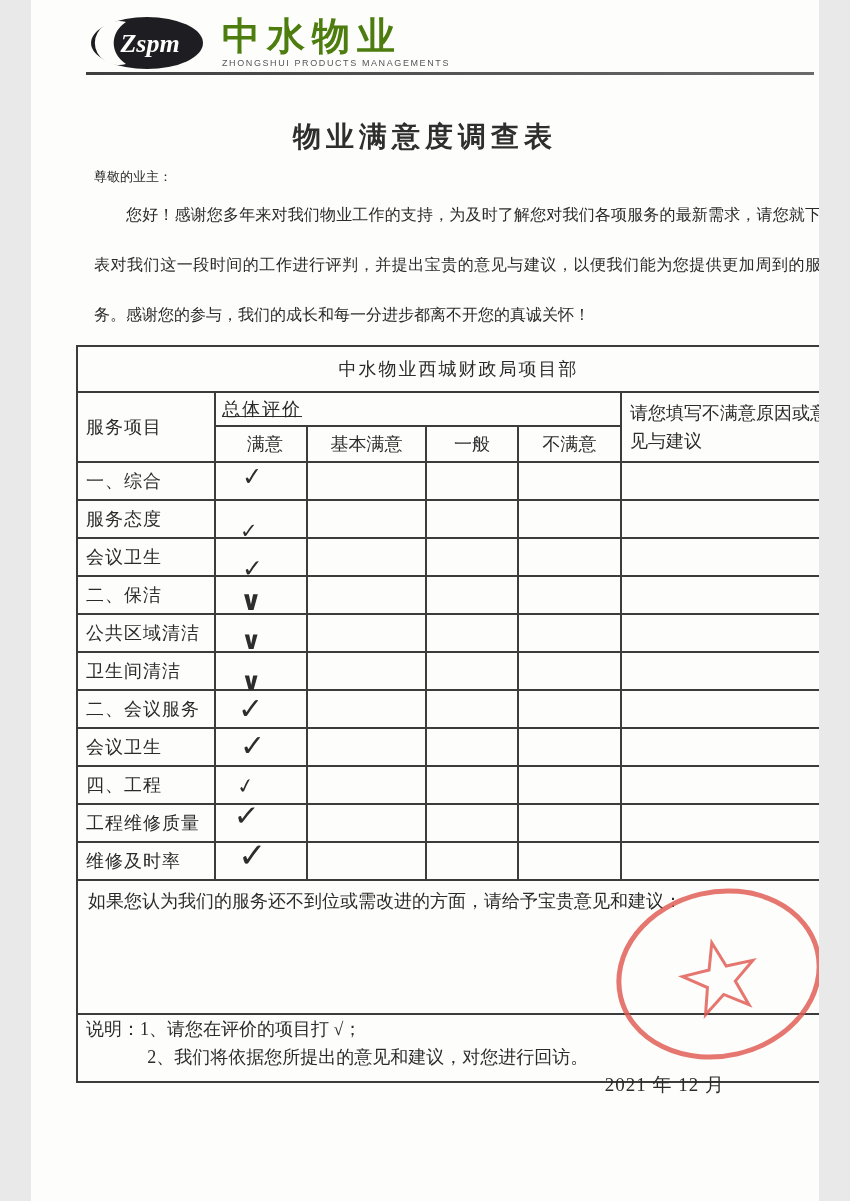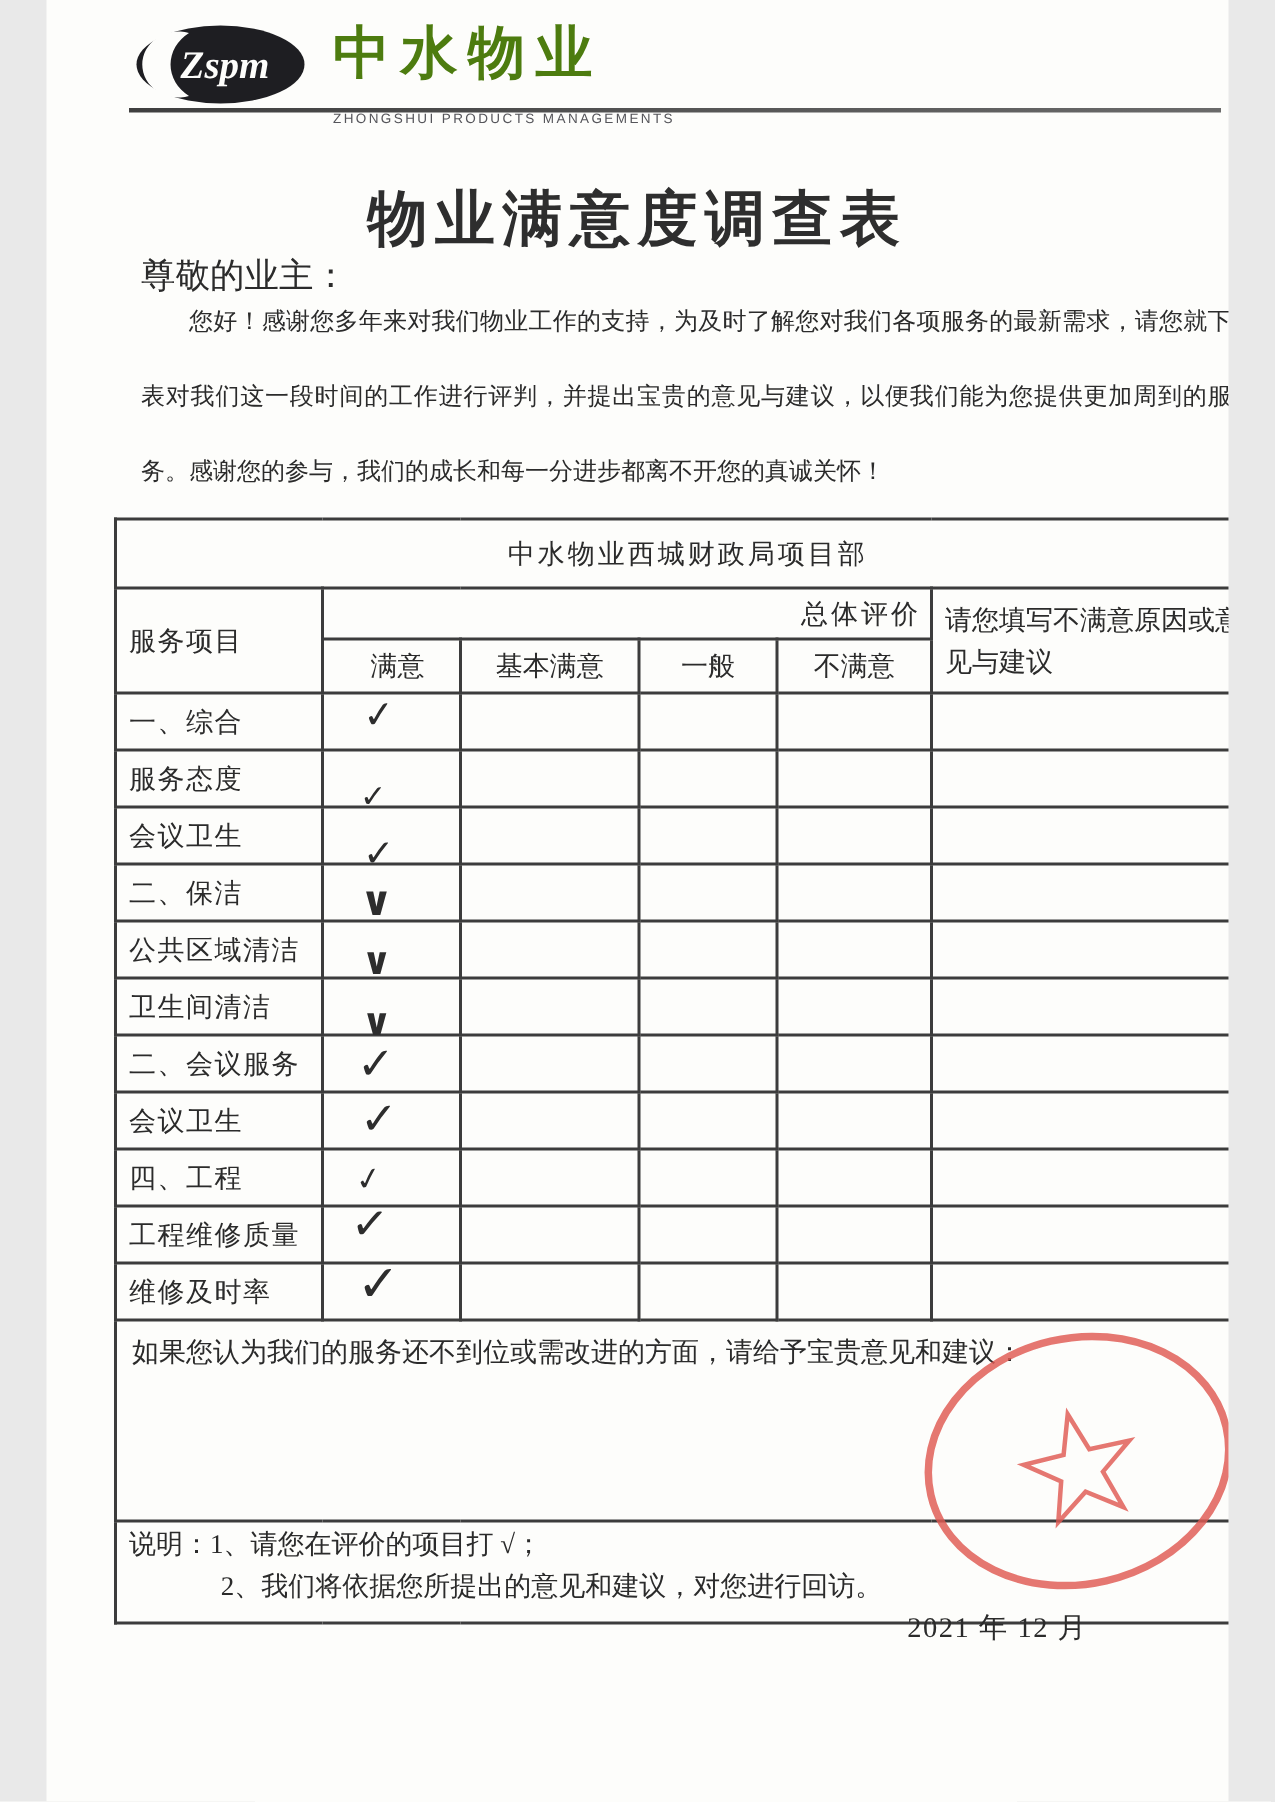--- a/index.html
+++ b/index.html
@@ -9,41 +9,41 @@
     background:#fdfdfb; overflow:hidden;
     font-family:"Liberation Serif", serif; color:#2b2b2b;
   }
 
   
   .logo-row { position:absolute; top:14px; left:57px; display:flex; align-items:flex-start; }
   .logo-oval { width:118px; height:58px; }
   .brand { margin-left:16px; margin-top:2px; }
   .brand-name { font-size:38px; font-weight:bold; letter-spacing:7px; color:#4d7c0f;
                 font-family:"Liberation Sans", sans-serif; line-height:40px; }
-  .brand-sub { font-size:9px; letter-spacing:1.6px; color:#55555a; margin-top:18px;
+  .brand-sub { font-size:9px; letter-spacing:1.6px; color:#55555a; margin-top:2px;
                font-family:"Liberation Sans", sans-serif; }
   .header-rule { position:absolute; top:72px; left:55px; width:728px; height:3px;
                  background:linear-gradient(to right,#3f3f3f,#6a6a6a); }
 
   
   .doc-title { position:absolute; top:118px; left:0; width:100%; text-align:center;
-               font-size:40px; font-weight:bold; letter-spacing:5px; color:#2e2e2e; }
-  .salutation { position:absolute; top:168px; left:63px; font-size:23px; }
+               font-size:28px; font-weight:bold; letter-spacing:5px; color:#2e2e2e; }
+  .salutation { position:absolute; top:168px; left:63px; font-size:13px; }
   .intro { position:absolute; top:190px; left:63px; width:727px;
            font-size:16px; line-height:50px; text-indent:2em; text-align:justify; }
 
   
   table.survey { position:absolute; top:345px; left:45px; width:763px;
                  border-collapse:collapse; table-layout:fixed; }
   table.survey td, table.survey th {
     border:2px solid #3c3c3c; font-weight:normal; font-size:18px;
     padding:0 6px; overflow:visible; color:#2b2b2b;
   }
   .t-project  { height:44px; text-align:center; font-size:20px; letter-spacing:2px; }
-  .t-overall  { height:32px; text-align:right; font-size:19px; letter-spacing:2px; }
+  .t-overall  { height:32px; text-align:left; font-size:19px; letter-spacing:2px;text-decoration:underline; }
   .t-service  { text-align:left; padding-left:8px !important; font-size:19px; letter-spacing:1px; vertical-align:middle; }
   .t-feedback-hd { vertical-align:top; padding:6px 8px !important; font-size:19px; line-height:28px; text-align:left; }
   .t-rate     { height:34px; text-align:center; font-size:19px; }
   .t-rate.first { text-align:center; padding-left:14px !important; }
   .svc { height:36px; text-align:left; padding-left:8px !important; font-size:19px; letter-spacing:1px; }
   .chk { text-align:left; padding-left:24px !important; position:relative; }
   .mark { display:inline-block; font-family:"DejaVu Sans", sans-serif; font-weight:bold; color:#2d2d2d; line-height:0; }
   .c1  { font-size:25px; transform:translate(2px,-2px) rotate(-4deg); }
   .c2  { font-size:21px; transform:translate(0px,13px); }
   .c3  { font-size:25px; transform:translate(2px,14px); }

